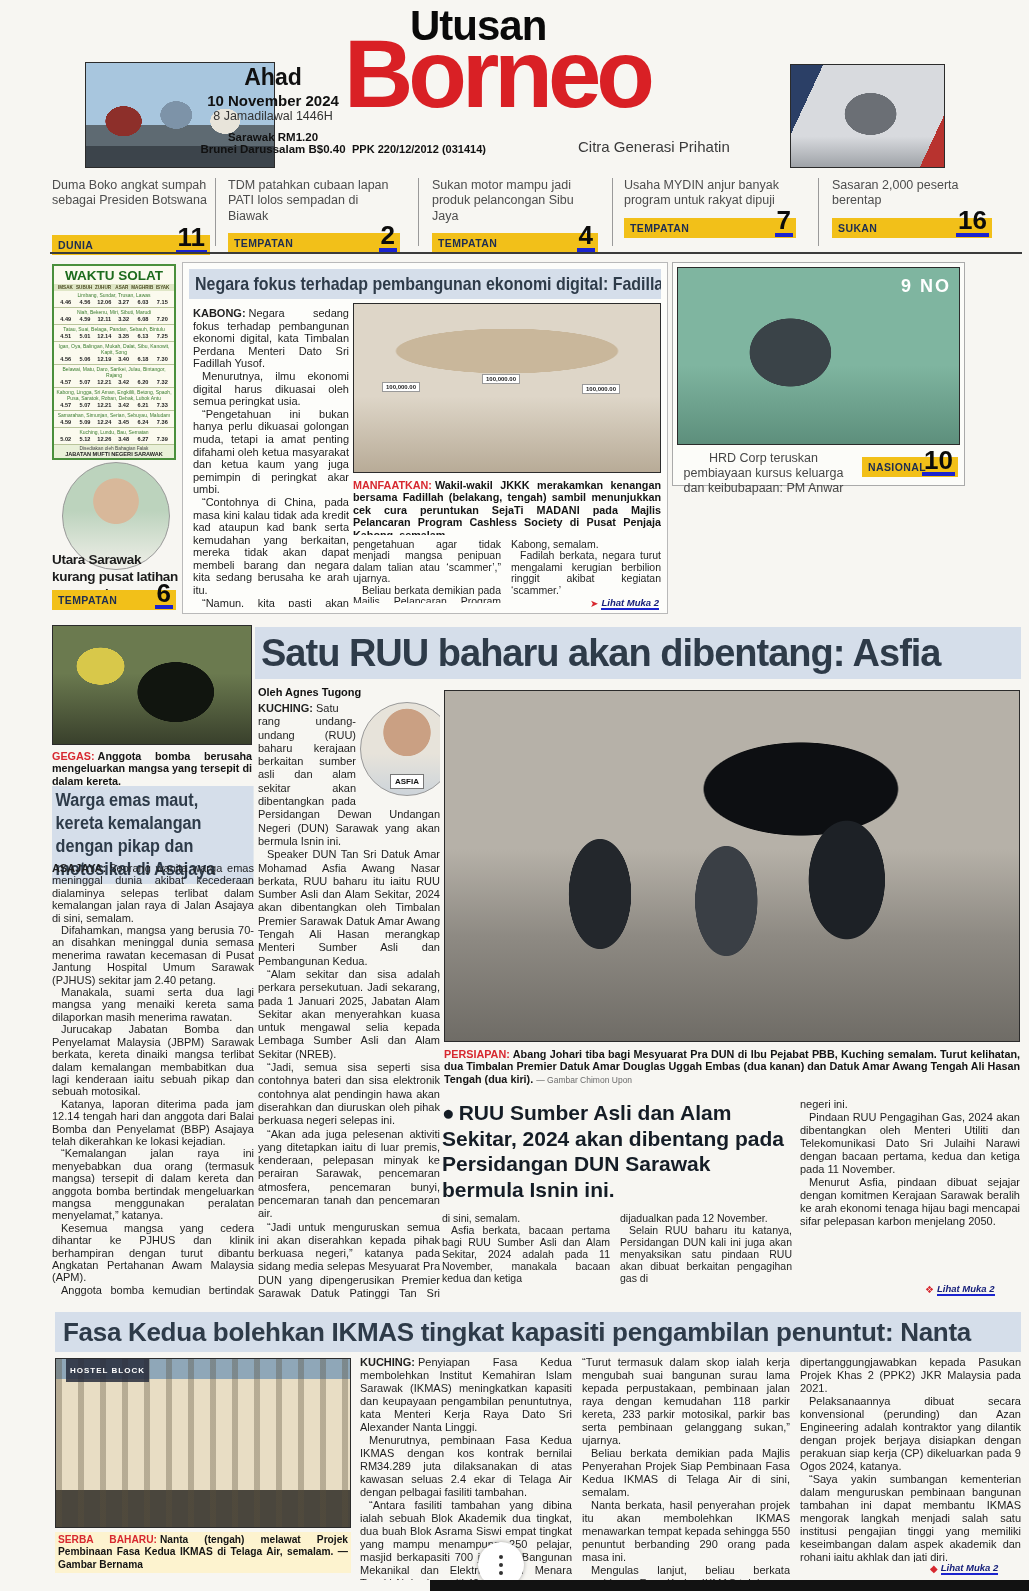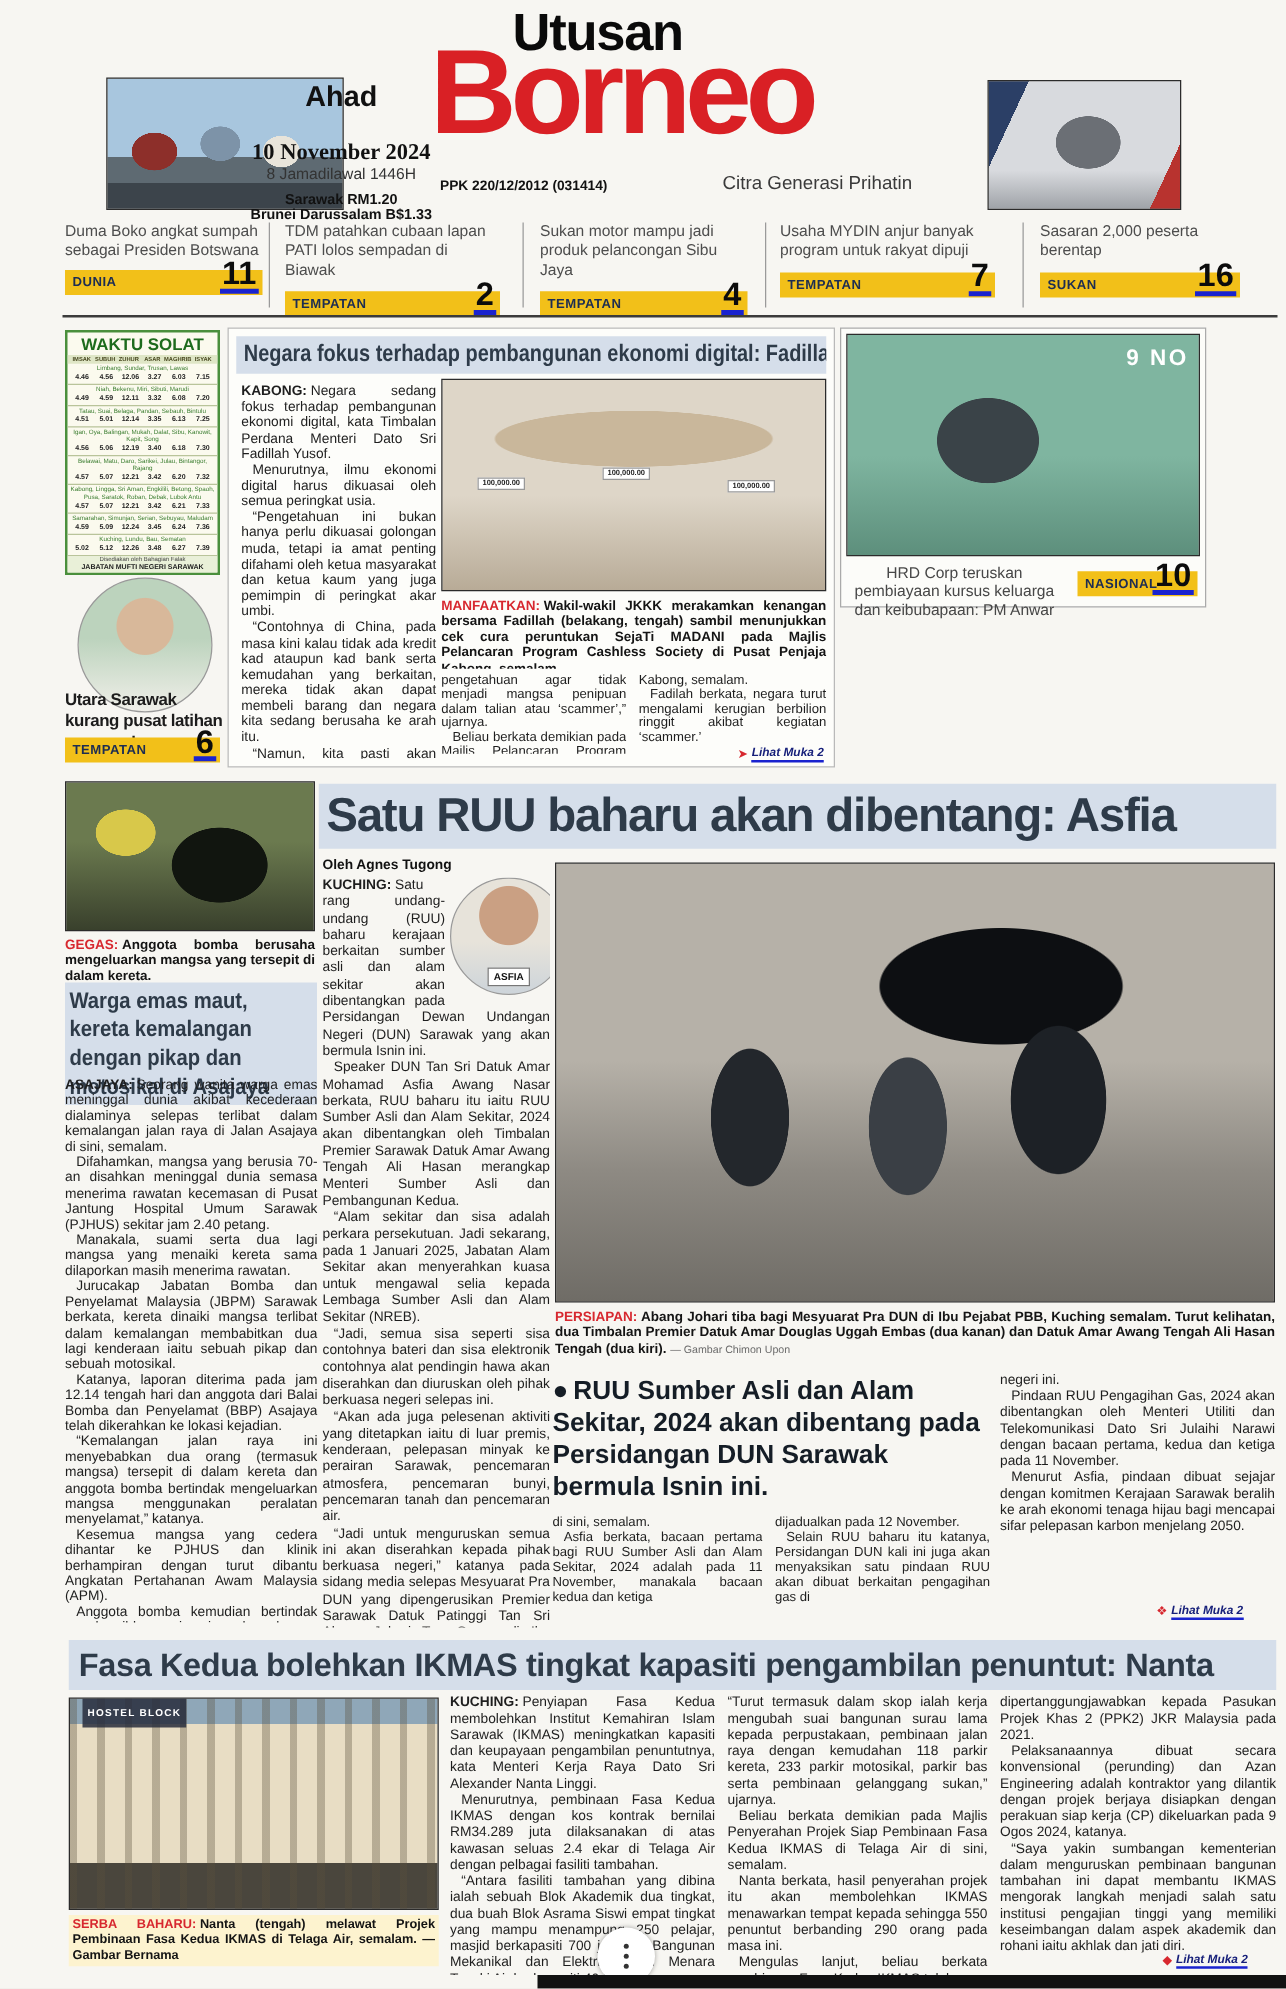--- a/index.html
+++ b/index.html
@@ -92,36 +92,36 @@
 </style>
 </head>
 <body>
 
 <div class="page">
 
   <div class="abs photo ph-boko" style="left:85px;top:62px;width:190px;height:106px;"></div>
 
   <div class="abs" style="left:200px;top:64px;width:146px;text-align:center;">
     <div style="font-size:23px;font-weight:800;color:#111;">Ahad</div>
-    <div style="font-size:18px;font-weight:800;color:#111;margin-top:20px;font-family:Liberation Serif, serif;">10 November 2024</div>
+    <div style="font-size:15px;font-weight:800;color:#111;margin-top:1px;">10 November 2024</div>
     <div style="font-size:12.5px;color:#333;">8 Jamadilawal 1446H</div>
     <div style="font-size:11.5px;font-weight:bold;color:#111;margin-top:8px;">Sarawak RM1.20</div>
-    <div style="font-size:11.5px;font-weight:bold;color:#111;">Brunei Darussalam B$1.33</div>
+    <div style="font-size:11.5px;font-weight:bold;color:#111;">Brunei Darussalam B$0.40</div>
   </div>
 
   <div class="abs" style="left:410px;top:2px;font-size:42px;font-weight:800;letter-spacing:-1px;color:#0a0a0a;">Utusan</div>
   <div class="abs" style="left:344px;top:26px;font-size:96px;font-weight:800;letter-spacing:-5px;line-height:1;color:#d92025;">Borneo</div>
   <div class="abs" style="left:352px;top:143px;font-size:11px;font-weight:bold;color:#111;">PPK 220/12/2012 (031414)</div>
   <div class="abs" style="left:578px;top:138px;font-size:15px;color:#3a3a3a;">Citra Generasi Prihatin</div>
 
   <div class="abs photo ph-astro" style="left:790px;top:64px;width:155px;height:104px;"></div>
 
   <div class="abs" style="left:52px;top:178px;width:158px;">
     <div class="tz">Duma Boko angkat sumpah sebagai Presiden Botswana</div>
-    <div class="ybar" style="margin-top:7px;">
+    <div class="ybar" style="margin-top:26px;">
       <span class="sec">DUNIA</span>
       <span class="pn">11</span>
     </div>
   </div>
   <div class="abs vdiv" style="left:215px;top:178px;height:68px;"></div>
   <div class="abs" style="left:228px;top:178px;width:172px;">
     <div class="tz">TDM patahkan cubaan lapan PATI lolos sempadan di Biawak</div>
     <div class="ybar" style="margin-top:9px;">
       <span class="sec">TEMPATAN</span>
       <span class="pn">2</span>

